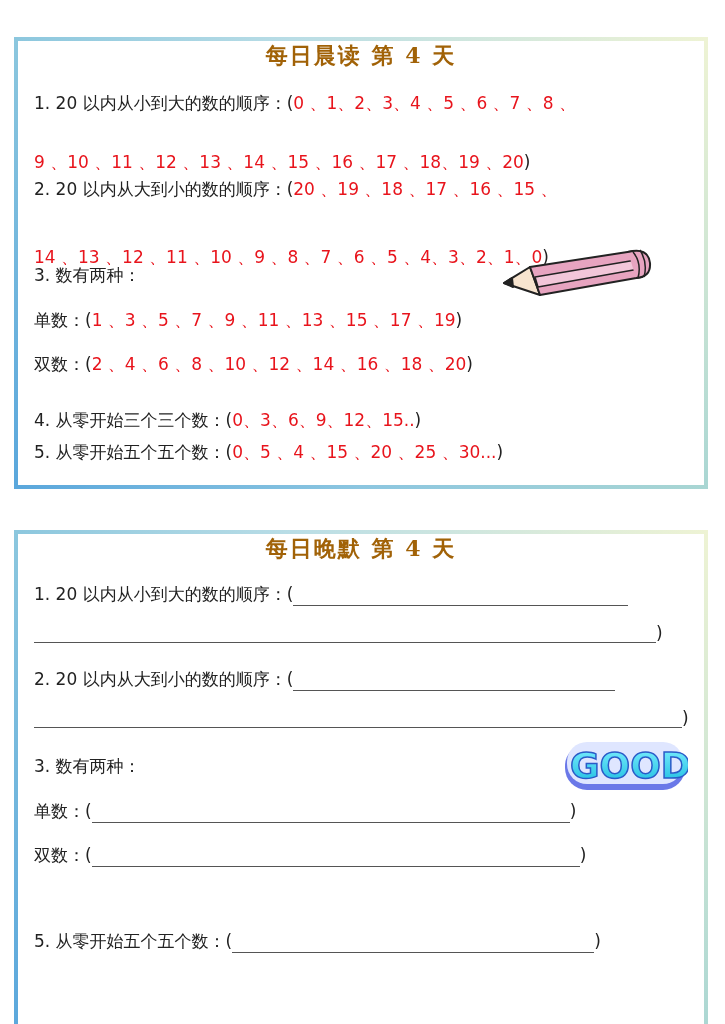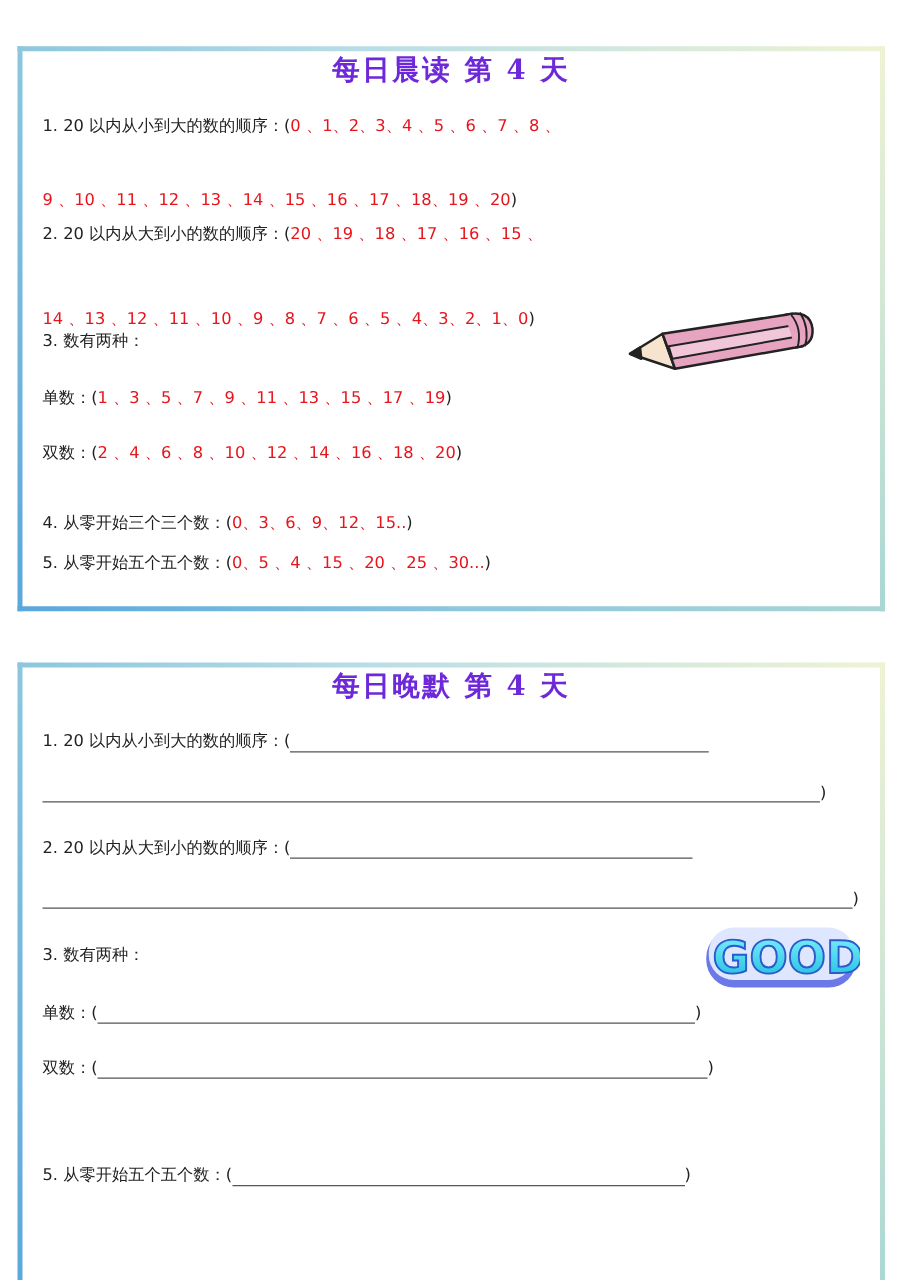--- a/index.html
+++ b/index.html
@@ -10,22 +10,22 @@
   .frame .t { position: absolute; left: 0; right: 0; top: 0; height: 4px;
               background: linear-gradient(90deg, #8cc7de 0%, #b9dde6 40%, #eef3d4 100%); }
   .frame .b { position: absolute; left: 0; right: 0; bottom: 0; height: 4px;
               background: linear-gradient(90deg, #5aa7dc 0%, #8cc6e0 50%, #a9d6d3 100%); }
   .frame .l { position: absolute; left: 0; top: 0; bottom: 0; width: 4px;
               background: linear-gradient(180deg, #8cc7de 0%, #5aa7dc 100%); }
   .frame .r { position: absolute; right: 0; top: 0; bottom: 0; width: 4px;
               background: linear-gradient(180deg, #eef3d4 0%, #cfe6d4 50%, #a9d6d3 100%); }
   .card-title { position: absolute; left: 0; right: 0; top: 4px; text-align: center;
                 font-family: "DejaVu Serif", "Liberation Serif", serif; font-weight: bold;
-                font-size: 22px; letter-spacing: 2px; color: #6d28d9; }
-  .line { position: absolute; left: 20px; font-size: 13px; white-space: nowrap; color: #222; }
+                font-size: 22px; letter-spacing: 2px; color: #a16207; }
+  .line { position: absolute; left: 20px; font-size: 17px; white-space: nowrap; color: #222; }
   .red { color: #e8141c; }
   .blank { display: inline-block; border-bottom: 1.5px solid #555; height: 18px; vertical-align: bottom; }
   .paren { color: #222; }
   .pencil { position: absolute; }
   .good { position: absolute; }
 </style>
 </head>
 <body>
 
 <div class="card" style="top:37px; height:452px;">

